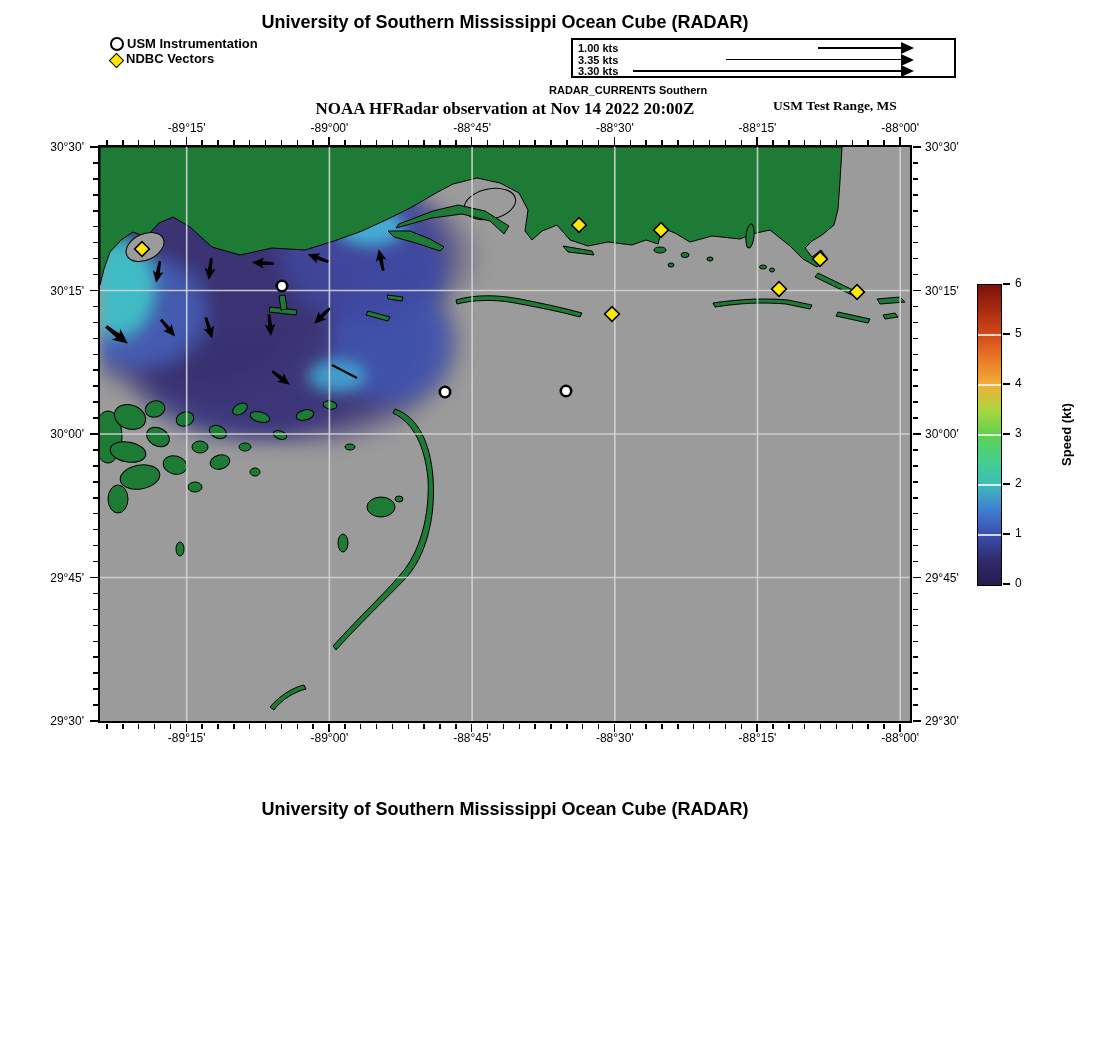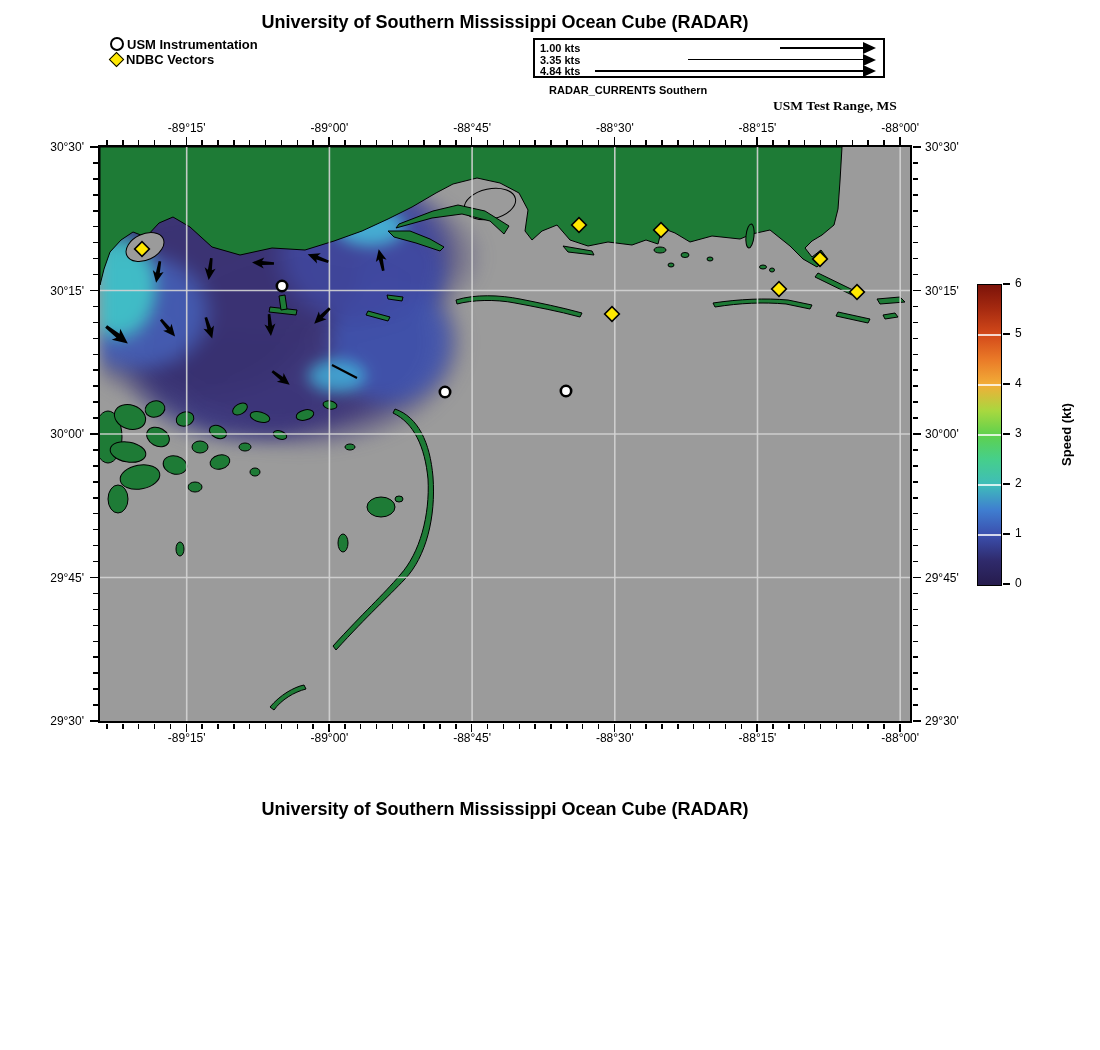--- a/index.html
+++ b/index.html
@@ -7,26 +7,26 @@
         font-family:"Liberation Sans",sans-serif;color:#000;overflow:hidden;}
   .abs{position:absolute;}
   
   .big-title{left:0;top:12px;width:1010px;text-align:center;font-size:18px;font-weight:bold;}
   #title-bottom{top:799px;}
   .serif-title{font-family:"Liberation Serif",serif;font-weight:bold;}
   #subtitle{left:0;top:99px;width:1010px;text-align:center;font-size:17px;}
   #region-label{left:760px;top:98px;width:150px;text-align:center;font-size:13.5px;}
   
   #legend{left:110px;top:37px;}
-  .leg-row{display:flex;align-items:center;height:14px;margin-bottom:1px;}
+  .leg-row{display:flex;align-items:flex-end;height:14px;margin-bottom:1px;}
   .leg-circle{width:10px;height:10px;border:2px solid #000;border-radius:50%;background:#fff;margin-right:3px;}
   .leg-diamond{width:9px;height:9px;border:1.5px solid #000;background:#ffe800;transform:rotate(45deg);margin:0 4px 0 1px;}
   .leg-label{font-size:13px;font-weight:bold;white-space:nowrap;}
   
-  #vector-box{left:533px;top:38px;width:352px;height:40px;border:2.5px solid #000;background:#fff;box-sizing:border-box;}
+  #vector-box{left:571px;top:38px;width:385px;height:40px;border:2.5px solid #000;background:#fff;box-sizing:border-box;}
   .vrow{position:absolute;left:0;width:100%;height:12px;}
   .vlabel{position:absolute;left:5px;top:0;font-size:11px;font-weight:bold;line-height:12px;}
   .vline{position:absolute;top:5px;height:1.5px;background:#000;}
   .vhead{position:absolute;top:0;width:0;height:0;border-left:13px solid #000;
          border-top:6px solid transparent;border-bottom:6px solid transparent;}
   #vector-caption{left:549px;top:84px;font-size:11px;font-weight:bold;}
   
   #map-wrap{left:100px;top:147px;width:810px;height:574px;}
   #map-inner{position:absolute;left:0;top:0;width:810px;height:574px;overflow:hidden;background:#9b9b9b;}
   #map-frame{position:absolute;left:-2.5px;top:-2.5px;width:810px;height:574px;border:2.5px solid #000;pointer-events:none;}
@@ -65,27 +65,28 @@
         <span class="vlabel">1.00 kts</span>
         <div class="vline" style="left: 245px; width: 85px;"></div>
         <div class="vhead" style="left: 328px;"></div>
       </div>
       <div class="vrow" style="top: 13.5px;">
         <span class="vlabel">3.35 kts</span>
         <div class="vline" style="left: 153px; width: 177px;"></div>
         <div class="vhead" style="left: 328px;"></div>
       </div>
       <div class="vrow" style="top: 25px;">
-        <span class="vlabel">4.84 kts</span>
+        <span class="vlabel">3.30 kts</span>
         <div class="vline" style="left: 60px; width: 270px;"></div>
         <div class="vhead" style="left: 328px;"></div>
       </div>
     </div>
   <div class="abs" id="vector-caption">RADAR_CURRENTS Southern</div>
 
+  <div class="abs serif-title" id="subtitle">NOAA HFRadar observation at Nov 14 2022 20:00Z</div>
   <div class="abs serif-title" id="region-label">USM Test Range, MS</div>
 
   <div class="abs" id="map-wrap">
     <div id="map-inner">
       <div id="speed-blob" style="background: radial-gradient(60px 80px at 18px 140px, rgba(64, 196, 200, 0.92) 0%, rgba(64, 196, 200, 0.92) 52%, transparent 74%), radial-gradient(55px 30px at 270px 80px, rgba(70, 190, 220, 0.85) 0%, rgba(70, 190, 220, 0.85) 52%, transparent 74%), radial-gradient(45px 26px at 237px 229px, rgba(66, 180, 220, 0.8) 0%, rgba(66, 180, 220, 0.8) 52%, transparent 74%), radial-gradient(130px 110px at 262px 105px, rgba(64, 72, 160, 0.85) 0%, rgba(64, 72, 160, 0.85) 52%, transparent 74%), radial-gradient(110px 90px at 38px 165px, rgba(70, 100, 190, 0.8) 0%, rgba(70, 100, 190, 0.8) 52%, transparent 74%), radial-gradient(95px 95px at 290px 195px, rgba(62, 85, 180, 0.8) 0%, rgba(62, 85, 180, 0.8) 52%, transparent 74%), radial-gradient(70px 60px at 300px 130px, rgba(60, 80, 170, 0.75) 0%, rgba(60, 80, 170, 0.75) 52%, transparent 74%), radial-gradient(300px 130px at 165px 110px, rgba(58, 50, 115, 0.92) 0%, rgba(58, 50, 115, 0.92) 52%, transparent 74%), radial-gradient(190px 150px at 95px 155px, rgba(55, 48, 112, 0.9) 0%, rgba(55, 48, 112, 0.9) 52%, transparent 74%), radial-gradient(230px 150px at 200px 195px, rgba(60, 52, 120, 0.88) 0%, rgba(60, 52, 120, 0.88) 52%, transparent 74%), radial-gradient(170px 90px at 150px 235px, rgba(58, 58, 130, 0.85) 0%, rgba(58, 58, 130, 0.85) 52%, transparent 74%), radial-gradient(50px 40px at 120px 255px, rgba(70, 65, 140, 0.6) 0%, rgba(70, 65, 140, 0.6) 52%, transparent 74%), radial-gradient(60px 40px at 175px 260px, rgba(66, 60, 135, 0.6) 0%, rgba(66, 60, 135, 0.6) 52%, transparent 74%);"></div>
 
       <svg id="land" width="810" height="574" viewBox="0 0 810 574" style="position:absolute;left:0;top:0" fill="#1e7b36" stroke="#000" stroke-width="1" stroke-linejoin="round">
 
         <path d="M0,0 L742,0 L740,34 L738,62 L734,78
           L722,88 L712,94 L705,101 L712,110 L721,103 L727,111 L717,120 L703,112 L690,99 L670,83 L652,87 L640,92

